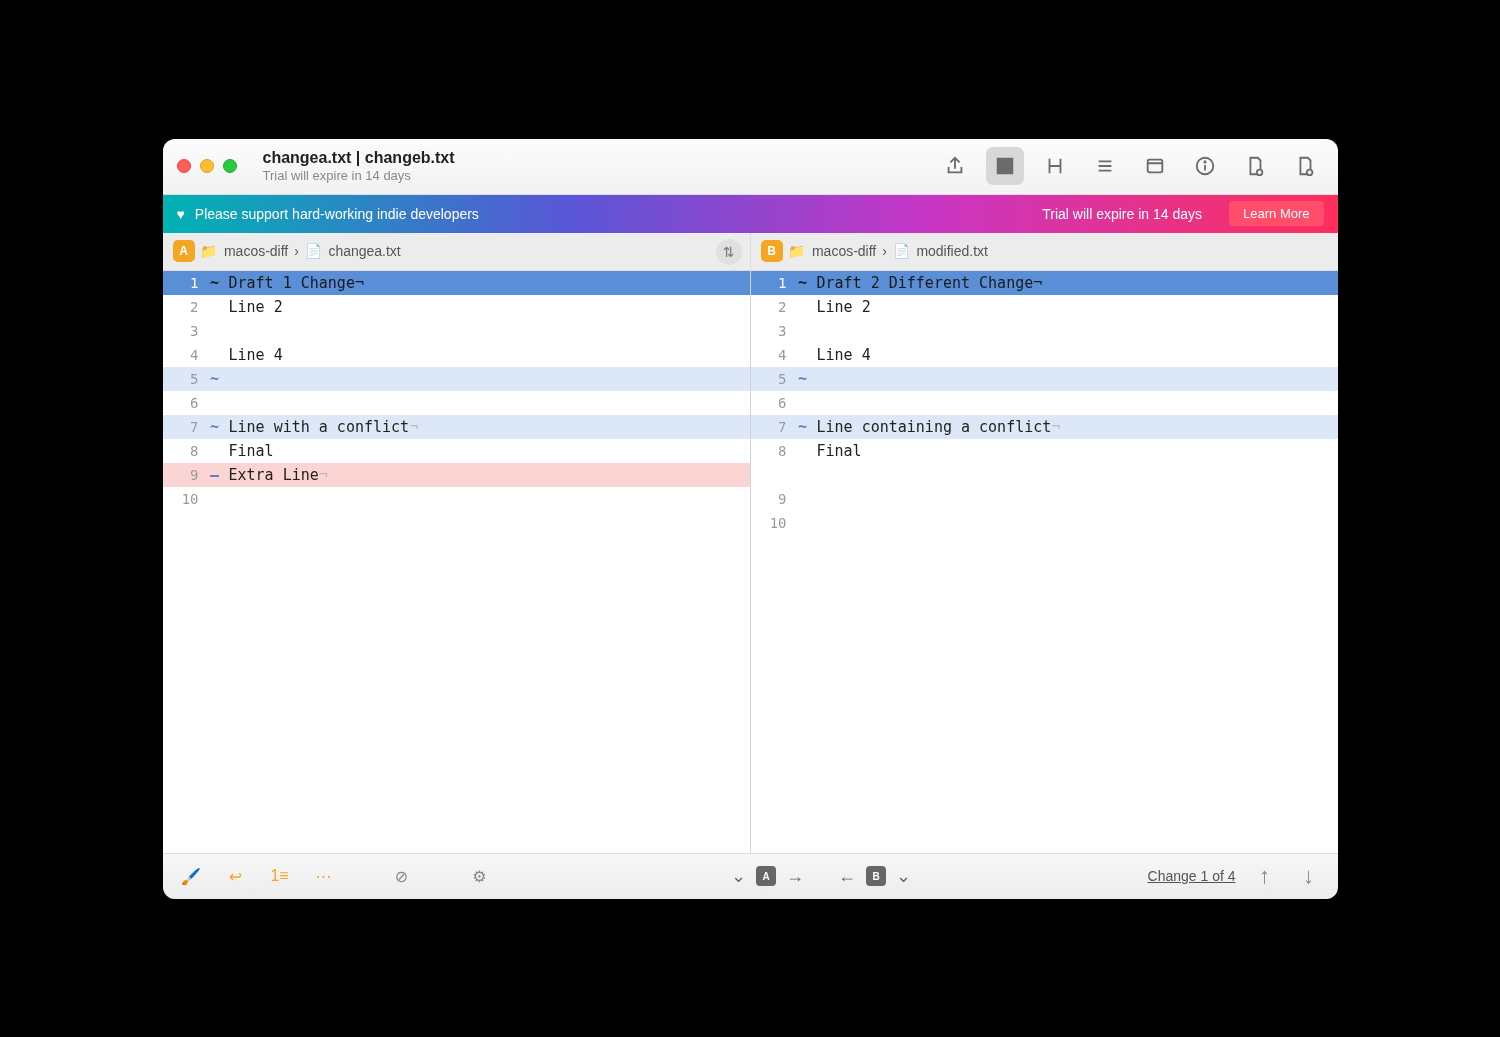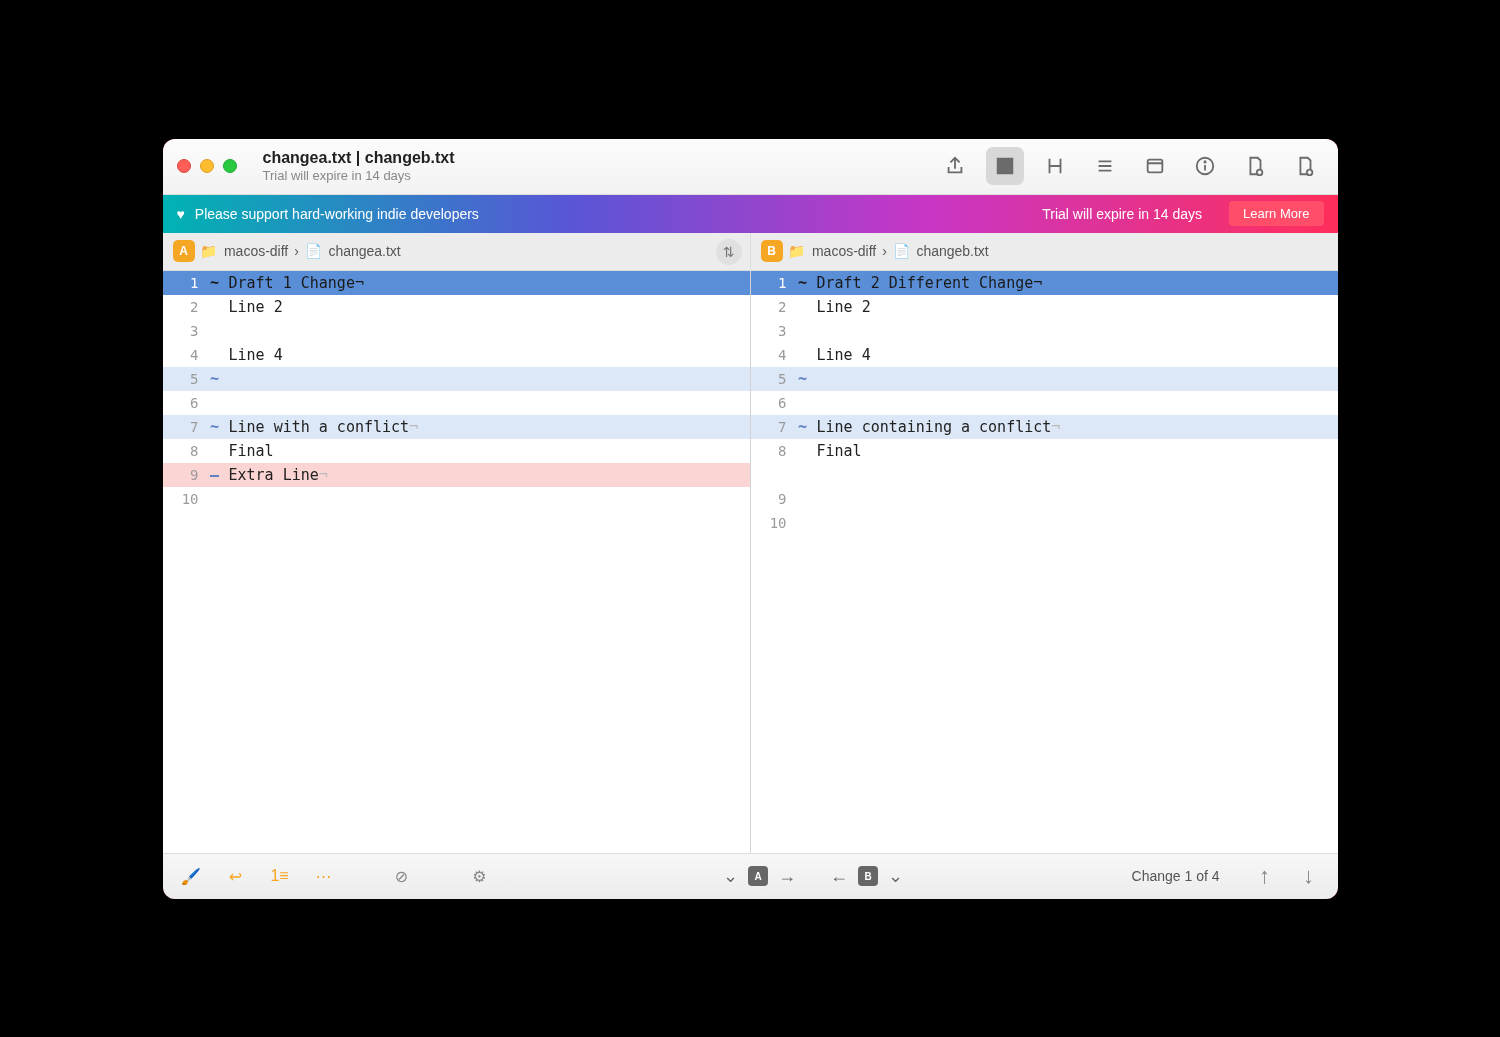--- a/index.html
+++ b/index.html
@@ -131,21 +131,21 @@
   }
   .ft-icon { width: 30px; height: 30px; display: flex; align-items: center; justify-content: center; color: #888; }
   .ft-icon.orange { color: #f5a623; }
   .ft-spacer { flex: 1; }
   .ft-center { display: flex; align-items: center; gap: 10px; }
   .mini-badge {
     width: 20px; height: 20px; border-radius: 4px;
     background: #666; color: #fff; font-size: 10px; font-weight: 700;
     display: flex; align-items: center; justify-content: center;
   }
-  .status { color: #555; font-size: 14px; margin-right: 16px; }
+  .status { color: #555; font-size: 14px; margin-right: 0; text-decoration: underline; }
   .chev { font-size: 18px; color: #666; }
 </style>
 </head>
 <body>
 
 <div class="window">
 
   <div class="titlebar">
     <div class="traffic">
       <div class="tl red"></div>
@@ -227,21 +227,21 @@
       <span>📄</span>
       <span>changea.txt</span>
       <div class="swap">⇅</div>
     </div>
     <div class="path-half">
       <span class="badge b">B</span>
       <span>📁</span>
       <span>macos-diff</span>
       <span>›</span>
       <span>📄</span>
-      <span>changeb.txt</span>
+      <span>modified.txt</span>
     </div>
   </div>
 
   <div class="diff">
     <div class="pane" id="pane-left">
         <div class="line sel">
           <div class="gutter">1</div>
           <div class="marker">~</div>
           <div class="content"><span>Draft 1 Change</span><span class="eol">¬</span></div>
         </div>

